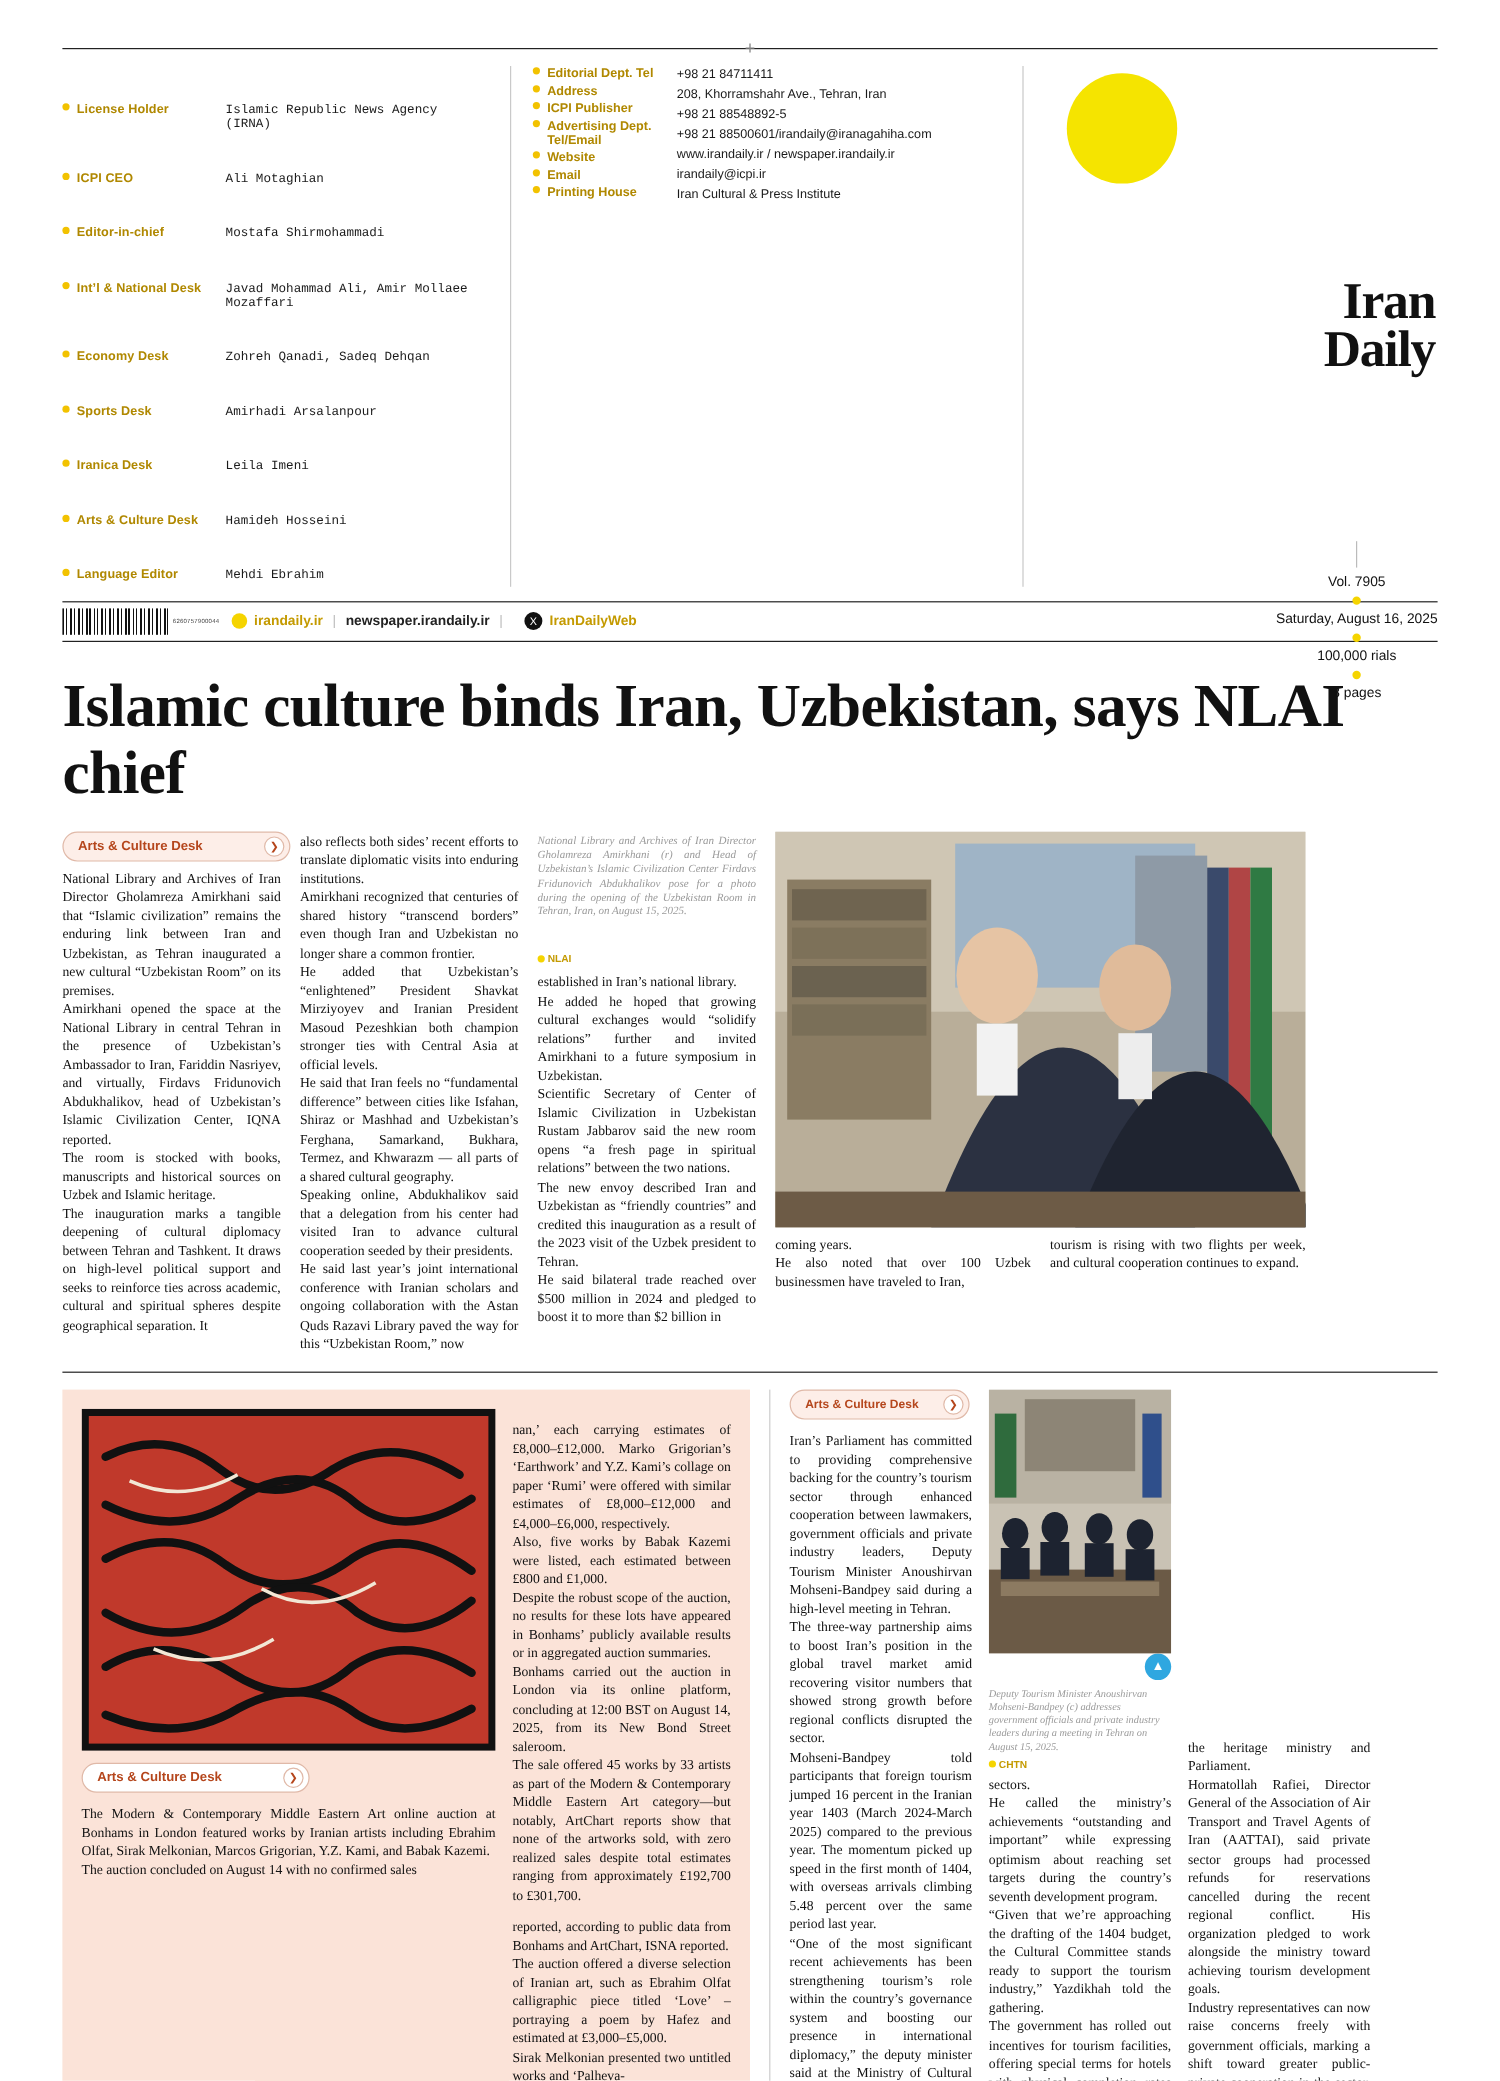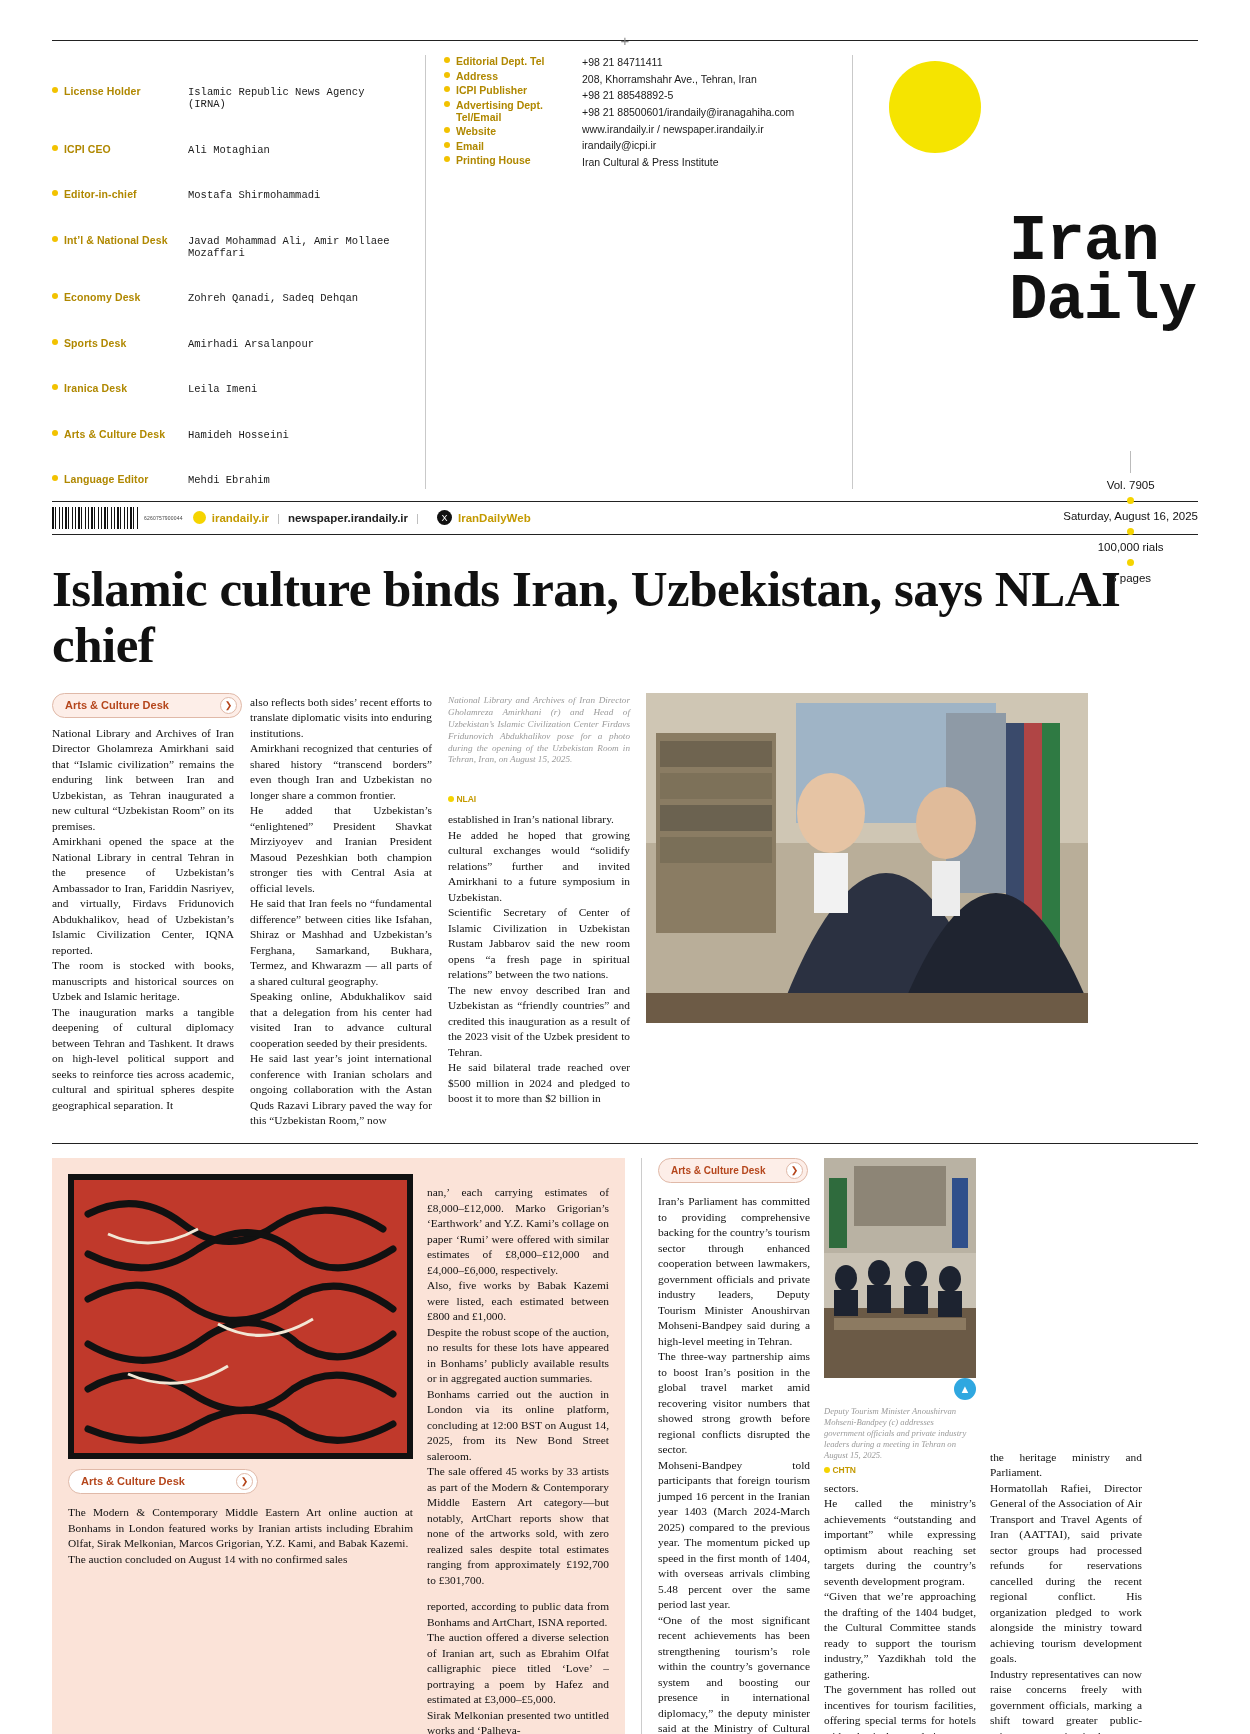--- a/index.html
+++ b/index.html
@@ -38,41 +38,41 @@
   .staff-label {
     width:124px; flex:none;
     font-family:"Liberation Sans", sans-serif;
     font-size:10.5px; font-weight:bold; color:#b08800; letter-spacing:.1px;
   }
   .staff-value {
     font-family:Liberation Mono, monospace;
     font-size:10.5px; color:#1a1a1a;margin-top:31px;
   }
   .sep-v { width:1px; background:#c9c9c9; margin:0 18px; }
-  .contact-col { width:390px; display:flex;gap:18px; }
+  .contact-col { width:390px; display:flex; }
   .contact-labels { width:120px; flex:none; }
   .contact-values { flex:1; }
   .contact-row { display:flex; align-items:baseline; margin-bottom:2.5px; }
   .contact-label {
     font-family:"Liberation Sans", sans-serif;
     font-size:10.5px; font-weight:bold; color:#b08800;
   }
   .contact-value {
     font-family:"Liberation Sans", sans-serif;
     font-size:10.5px; color:#1a1a1a; margin-bottom:2.5px; line-height:1.35;
   }
   .logo-col { flex:1; position:relative; display:flex; align-items:center; justify-content:flex-end; }
   .logo-circle {
     width:92px; height:92px; border-radius:50%;
     background:#f5e400; position:absolute; left:18px; top:6px;
   }
   .logo-text {
-    position:relative; z-index:2; line-height:0.92;
-    font-family:Liberation Mono, monospace; font-weight:bold;
-    font-size:64px; letter-spacing:-1px; color:#111;
+    position:relative; z-index:2; text-align:right; line-height:0.92;
+    font-family:Liberation Serif, serif; font-weight:bold;
+    font-size:43px; letter-spacing:-1px; color:#111;
     padding-right:2px;
   }
 
   
   .infobar {
     border-top:1px solid #222; border-bottom:1px solid #222;
     margin-top:12px;
     height:34px; display:flex; align-items:center;
     font-family:"Liberation Sans", sans-serif; font-size:11.5px;
   }
@@ -330,20 +330,25 @@
         <rect x="378" y="30" width="18" height="280" fill="#b04545"></rect>
         <rect x="396" y="30" width="18" height="280" fill="#2f7a43"></rect>
         <ellipse cx="185" cy="120" rx="34" ry="40" fill="#e6c4a4"></ellipse>
         <path d="M130 330 q55 -150 110 -150 q55 0 110 150 z" fill="#2b3141"></path>
         <rect x="168" y="160" width="34" height="60" fill="#f2f2f2"></rect>
         <ellipse cx="300" cy="130" rx="30" ry="36" fill="#e0bb9a"></ellipse>
         <path d="M250 330 q50 -130 100 -130 q50 0 100 130 z" fill="#1f2430"></path>
         <rect x="286" y="168" width="28" height="55" fill="#ededed"></rect>
         <rect x="0" y="300" width="442" height="30" fill="#6d5b46"></rect>
       </svg>
+      <div class="cols" style="gap:16px;margin-top:8px;">
+        <div class="col" style="width:213px;white-space:pre-line;">coming years.
+He also noted that over 100 Uzbek businessmen have traveled to Iran,</div>
+        <div class="col" style="width:213px;white-space:pre-line;">tourism is rising with two flights per week, and cultural cooperation continues to expand.</div>
+      </div>
     </div>
   </div>
 
   <div class="rule"></div>
 
   <div style="display:flex;gap:16px;margin-top:14px;">
 
     <div class="pinkbox" style="width:573px;">
       <div style="display:flex;gap:14px;">
         <div style="width:345px;">

